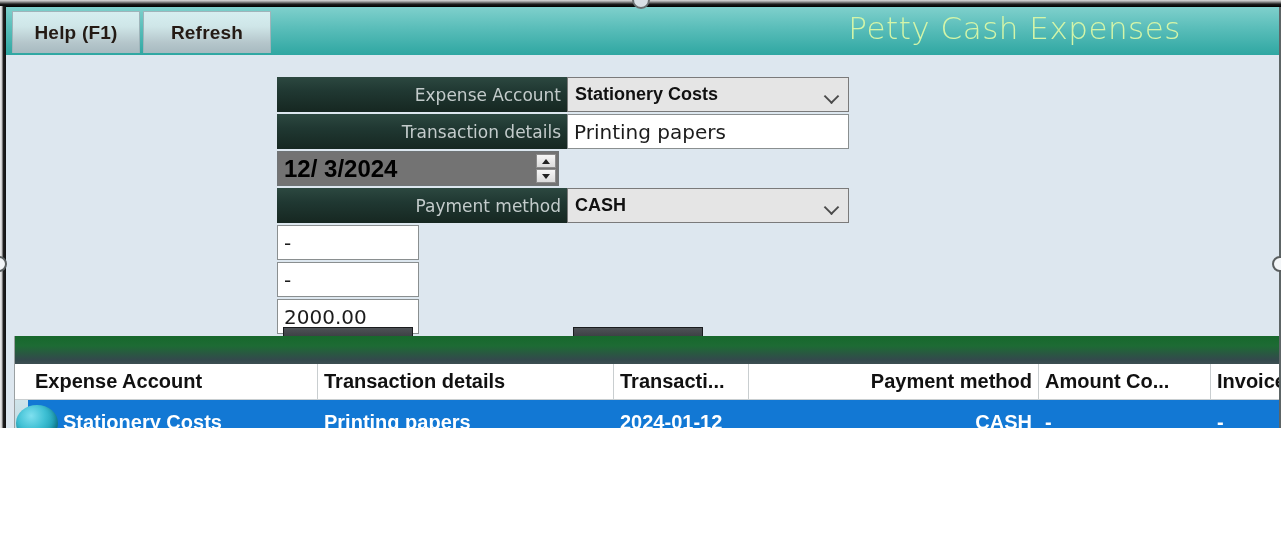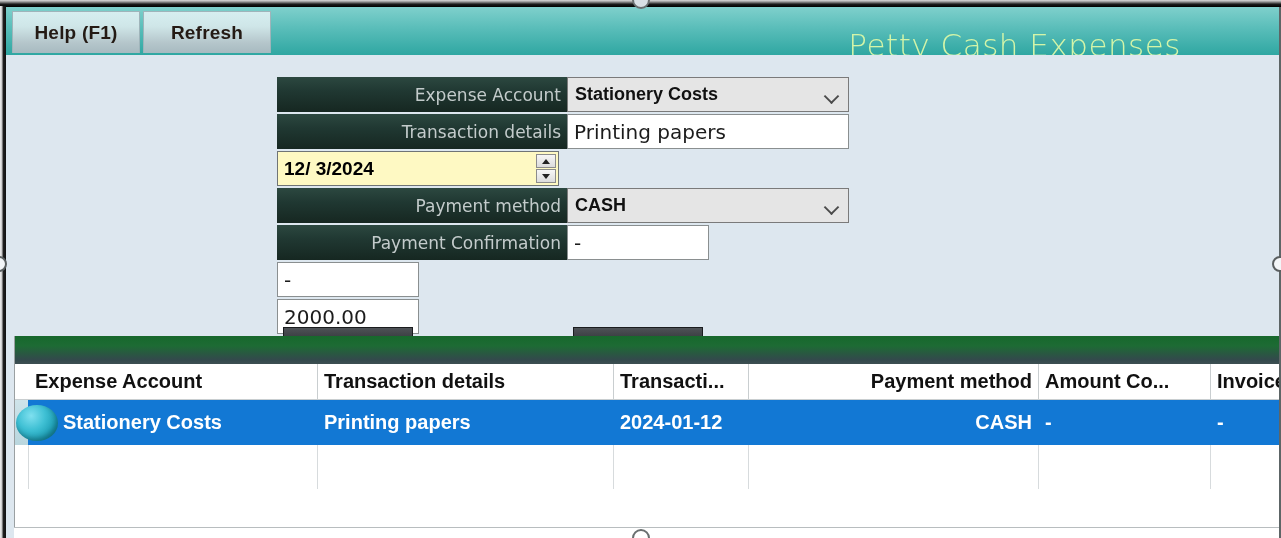--- a/index.html
+++ b/index.html
@@ -6,21 +6,21 @@
   html, body {
     width: 1281px; height: 538px;
     overflow: hidden;
     background: #ffffff;
     font-family: "Liberation Sans", sans-serif;
   }
 
   
   #app {
     position: relative;
-    width: 1281px; height: 538px;
+    width: 1281px; height: 428px;
     background: #dde7ef;
     overflow: hidden;
   }
   .frame-edge-left {
     position: absolute; left: 0; top: 6px; width: 6px; height: 532px;
     background: linear-gradient(90deg,#f2f2f2 0%, #c8c8c8 30%, #202020 55%, #111 100%);
     z-index: 40;
   }
   .frame-edge-top {
     position: absolute; left: 0; top: 0; width: 1281px; height: 7px;
@@ -64,21 +64,21 @@
     background: linear-gradient(180deg, #d6eef0 0%, #cfe6e8 35%, #b5c6cb 75%, #a7bac0 100%);
     border: 1px solid #9fb4ba;
     border-bottom: none;
     color: #241a14;
     font-size: 19px; font-weight: bold;
     letter-spacing: 0.2px;
     white-space: nowrap;
     cursor: default;
   }
   .app-title {
-    position: absolute; right: 98px; top: 20px;
+    position: absolute; right: 98px; top: 3px;
     font-size: 31px;
     color: #d4f5a8;
     font-family: "DejaVu Sans", sans-serif;
     font-weight: 300;
     letter-spacing: 0.5px;
     white-space: nowrap;
     margin-left: 8px;
   }
 
   
@@ -133,26 +133,26 @@
     color: #1c1c1c;
     font-size: 20px;
     font-family: "DejaVu Sans", sans-serif;
     cursor: text;
   }
   .w-wide  { width: 282px; }
   .w-narr  { width: 142px; }
 
   .fdate {
     width: 282px; height: 35px;
-    background: #fef9c3;
+    background: #737373;
     border: 1px solid #6f7476;
     display: flex; align-items: center; justify-content: space-between;
     padding-left: 6px; padding-right: 2px;
     color: #000;
-    font-size: 19px; font-weight: bold;
+    font-size: 24px; font-weight: bold;
     font-family: "Liberation Sans", sans-serif;
     cursor: text;
   }
   .spin { display: flex; flex-direction: column; gap: 1px; }
   .spin-btn {
     width: 20px; height: 14px;
     background: linear-gradient(180deg,#f6f6f6 0%, #dcdcdc 100%);
     border: 1px solid #8c8c8c;
     display: flex; align-items: center; justify-content: center;
     cursor: pointer;
@@ -283,21 +283,20 @@
 
       <div class="form-row">
         <div class="flabel">Payment method</div>
         <div class="fcombo">
           <span>CASH</span>
           <span class="chev"></span>
         </div>
       </div>
 
       <div class="form-row">
-        <div class="flabel">Payment Confirmation</div>
         <div class="ftext w-narr">
           <span>-</span>
         </div>
       </div>
 
       <div class="form-row">
         <div class="ftext w-narr">
           <span>-</span>
         </div>
       </div>

